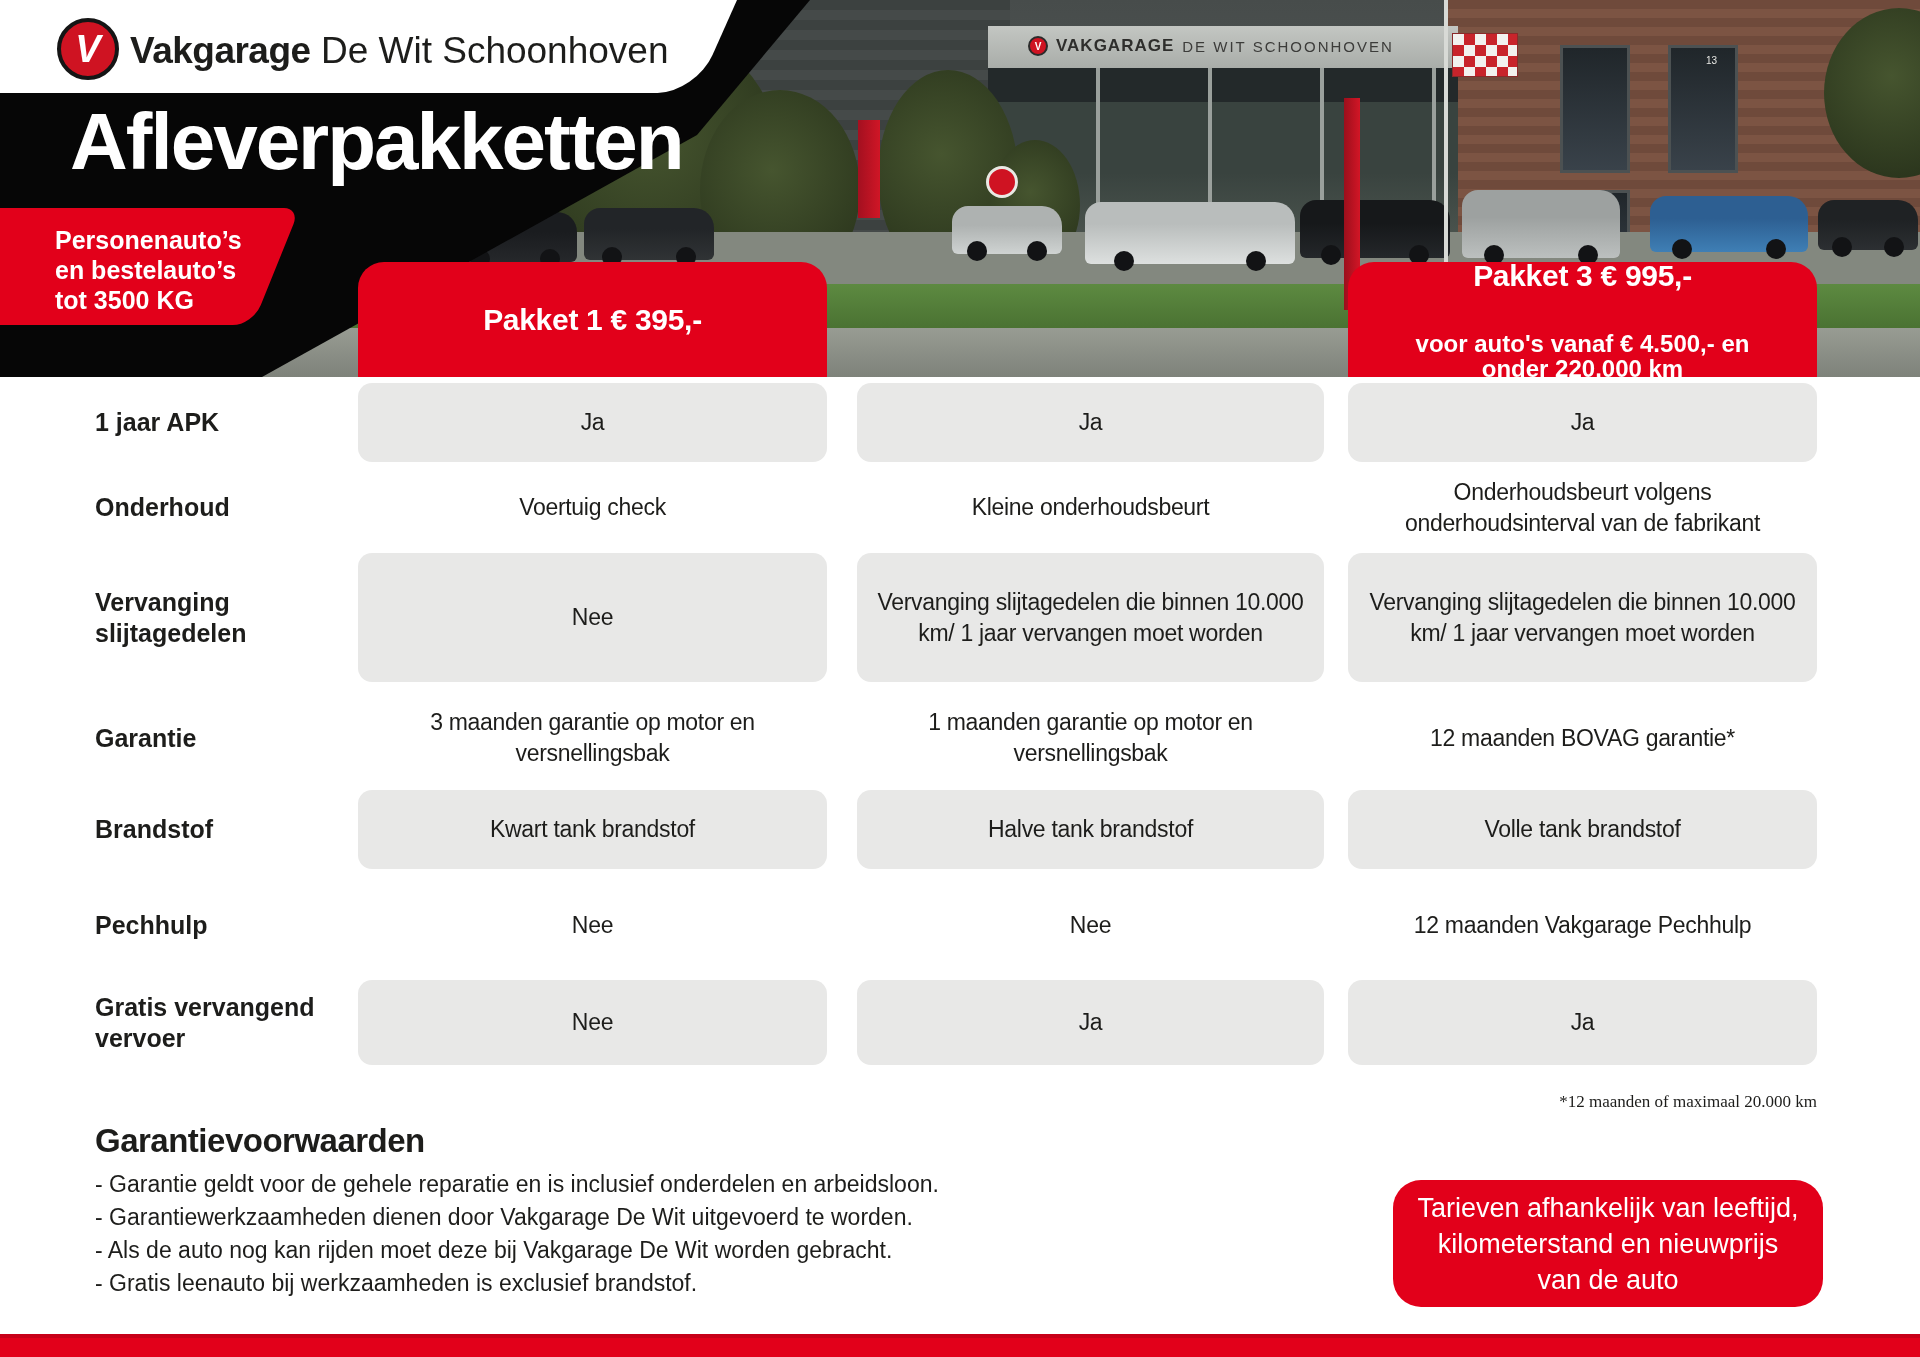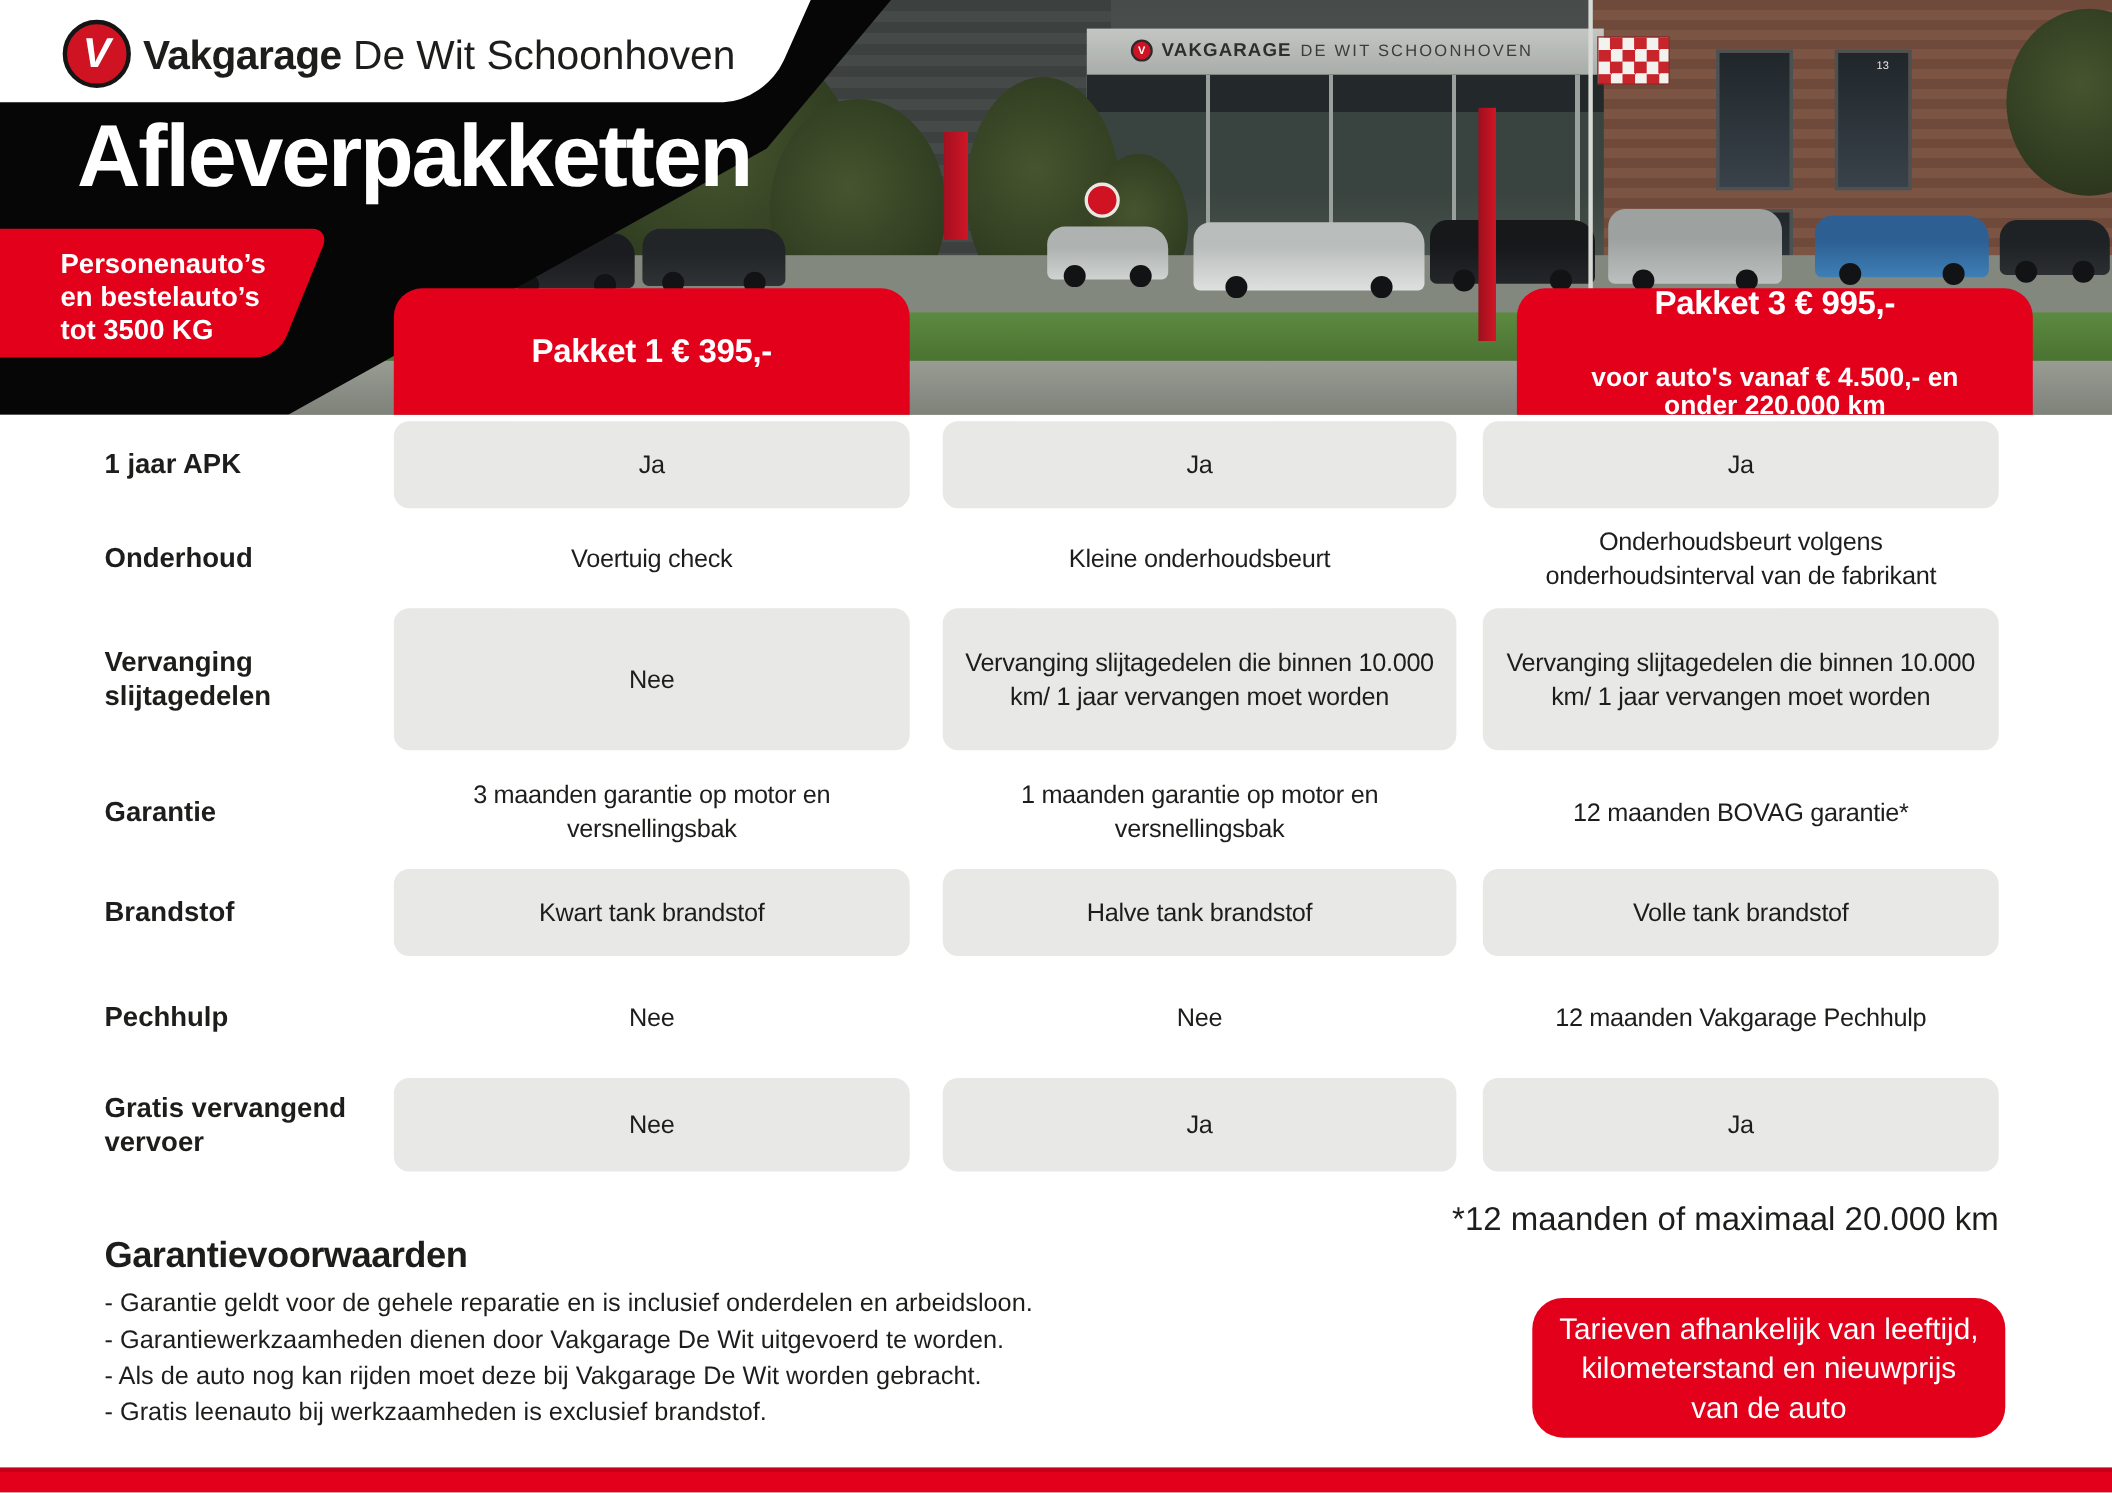--- a/index.html
+++ b/index.html
@@ -62,21 +62,21 @@
   .pbox .psub3{font-size:24px;margin-top:5px;line-height:25px;width:400px;font-weight:bold;}
 
   
   .trow{position:absolute;left:0;width:1920px;}
   .tlabel{position:absolute;left:95px;top:0;bottom:0;width:280px;display:flex;align-items:center;
           font-weight:bold;font-size:25px;line-height:31px;}
   .tcell{position:absolute;top:0;bottom:0;display:flex;align-items:center;justify-content:center;
          text-align:center;font-size:23px;line-height:31px;letter-spacing:-0.3px;padding:0 18px;box-sizing:border-box;}
   .c1{left:358px;width:469px;} .c2{left:857px;width:467px;} .c3{left:1348px;width:469px;}
   .shaded .tcell{background:#e8e8e7;border-radius:14px;}
-  .footnote{position:absolute;right:103px;top:1092px;font-size:30px;}
+  .footnote{position:absolute;right:103px;top:1092px;font-size:17px;font-family:Liberation Serif, serif;}
 
   
   .gw-head{position:absolute;left:95px;top:1122px;font-size:33px;font-weight:bold;letter-spacing:-0.5px;}
   .gw-list{position:absolute;left:95px;top:1168px;font-size:23px;line-height:33px;}
   .pricing{position:absolute;left:1393px;top:1180px;width:430px;height:127px;background:#e2001a;border-radius:28px;
            display:flex;flex-direction:column;align-items:center;justify-content:center;
            color:#fff;font-size:27px;line-height:36px;text-align:center;}
   .botbar{position:absolute;left:0;top:1334px;width:1920px;height:23px;
           background:linear-gradient(180deg,#c70019 0 4px,#e2001a 4px);}
 </style>
@@ -136,21 +136,21 @@
     <div class="inner">
       <div>Personenauto’s</div>
       <div>en bestelauto’s</div>
       <div>tot 3500 KG</div>
     </div>
   </div>
 
   <div class="pbox" style="left:358px;width:469px;">
     <div class="ptitle">Pakket 1 € 395,-</div>
   </div>
-  <div class="pbox" style="left:1379px;width:469px;gap:33px;">
+  <div class="pbox" style="left:1348px;width:469px;gap:33px;">
     <div class="ptitle">Pakket 3 € 995,-</div>
     <div class="psub3">voor auto's vanaf € 4.500,- en onder 220.000 km</div>
   </div>
 
   <div class="trow shaded" style="top:383px;height:79px;">
     <div class="tlabel">1 jaar APK</div>
     <div class="tcell c1">Ja</div>
     <div class="tcell c2">Ja</div>
     <div class="tcell c3">Ja</div>
   </div>

